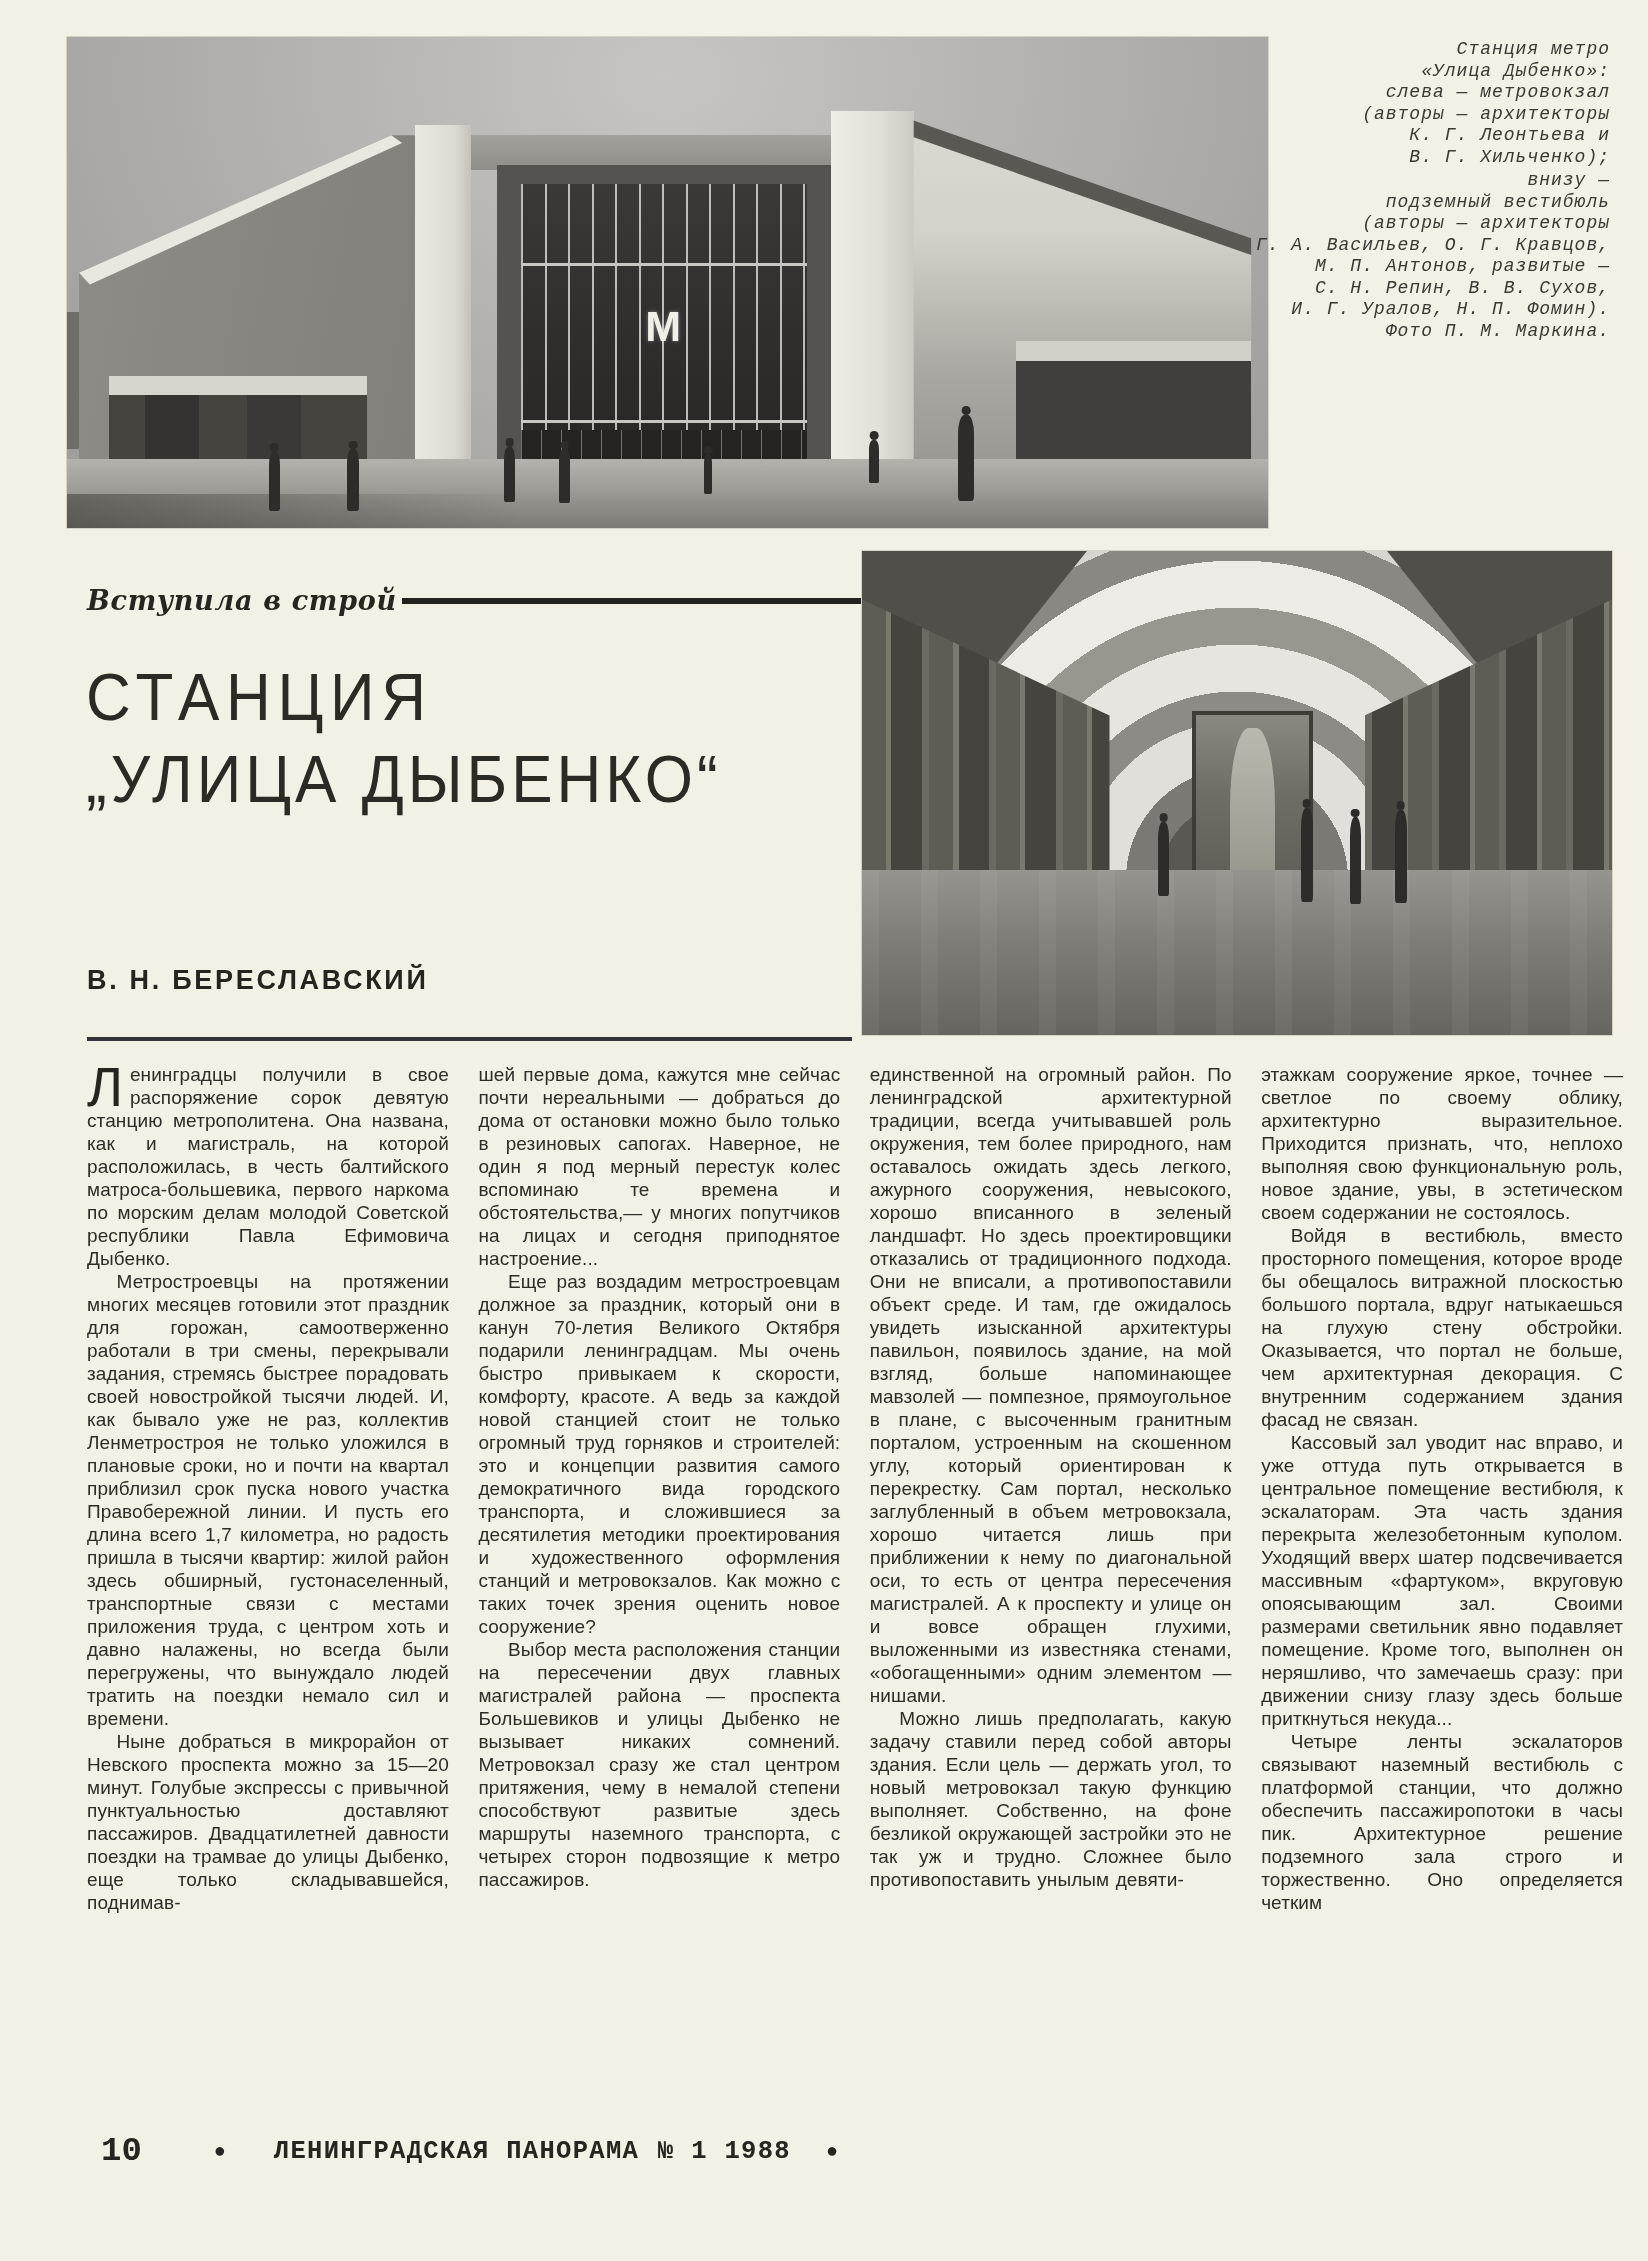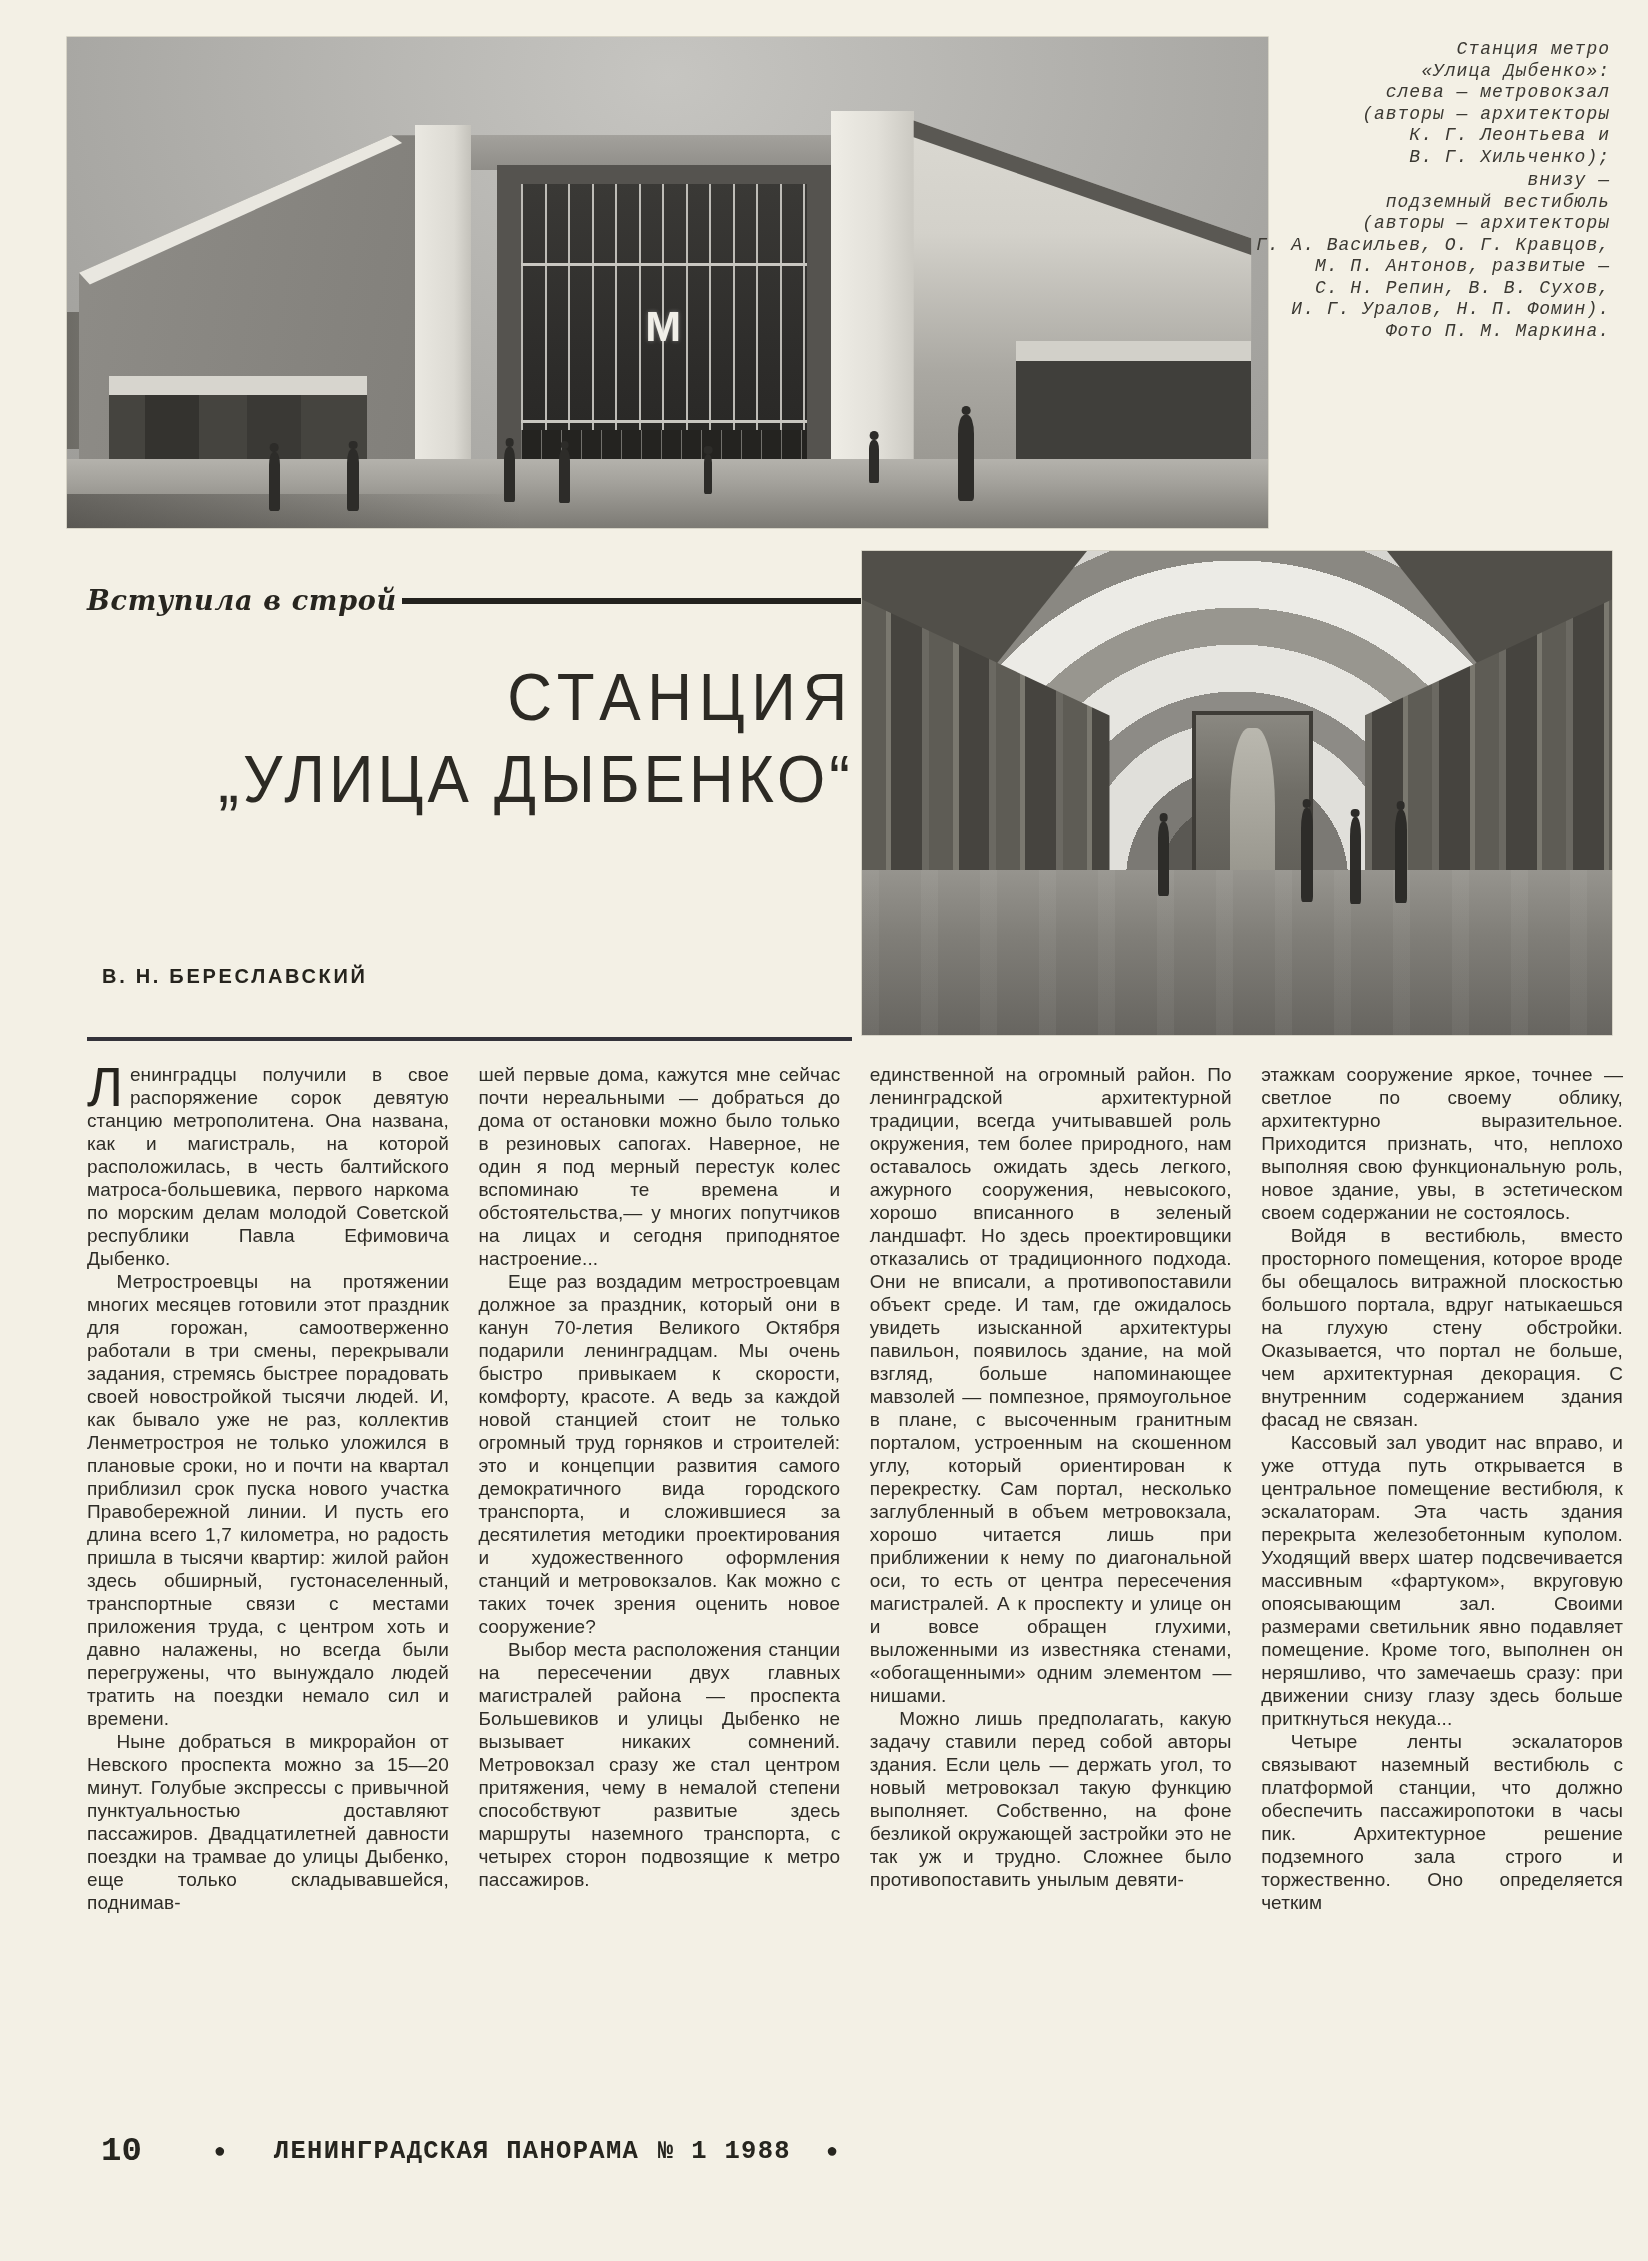--- a/index.html
+++ b/index.html
@@ -98,27 +98,27 @@
     font-family:Liberation Mono, monospace; font-style:italic;
     font-size:18px; line-height:21.5px; letter-spacing:1px; color:#3b3933; }
   .caption-top { top:39px; }
   .caption-bottom { top:170px; }
   .rubric { position:absolute; left:87px; top:585px;
     font-family:"DejaVu Serif", serif; font-style:italic; font-weight:bold;
     font-size:27px; color:#27251f; letter-spacing:0.7px; }
   .rubric-rule { position:absolute; left:402px; top:598px; width:459px; height:6px;
     background:#23221e; }
   .title-block { position:absolute; left:86px; top:661px; width:768px;
-    text-align:right; color:#2c2a24; }
+    text-align:left; color:#2c2a24; }
   .title-line1 { font-size:62px; letter-spacing:6.7px; line-height:67px;
     transform:scaleY(1.08); transform-origin:top right; white-space:nowrap; }
   .title-line2 { margin-top:14.8px; font-size:62px; letter-spacing:4px; line-height:67px;
     transform:scaleY(1.08); transform-origin:top right; white-space:nowrap; }
-  .author { position:absolute; left:102px; top:965px;
-    font-size:20px; font-weight:bold; letter-spacing:2.7px; color:#26241e; }
+  .author { position:absolute; left:87px; top:965px;
+    font-size:27px; font-weight:bold; letter-spacing:2.7px; color:#26241e; }
   .header-rule { position:absolute; left:87px; top:1037px; width:765px; height:4px;
     background:#34333a; }
   .cols { position:absolute; left:87px; top:1063px; width:1536px; display:flex; gap:29.5px; }
   .col { width:362px; }
   .col p { margin:0; text-indent:29.5px; text-align:justify;
     font-size:19px; line-height:23px; letter-spacing:0.1px; word-spacing:1px; color:#2e2c27; }
   .col p:first-child { text-indent:0; }
   .dropcap { float:left; font-size:55px; line-height:42px; padding:2.7px 6.7px 0 0;
     color:#26241e; }
   

